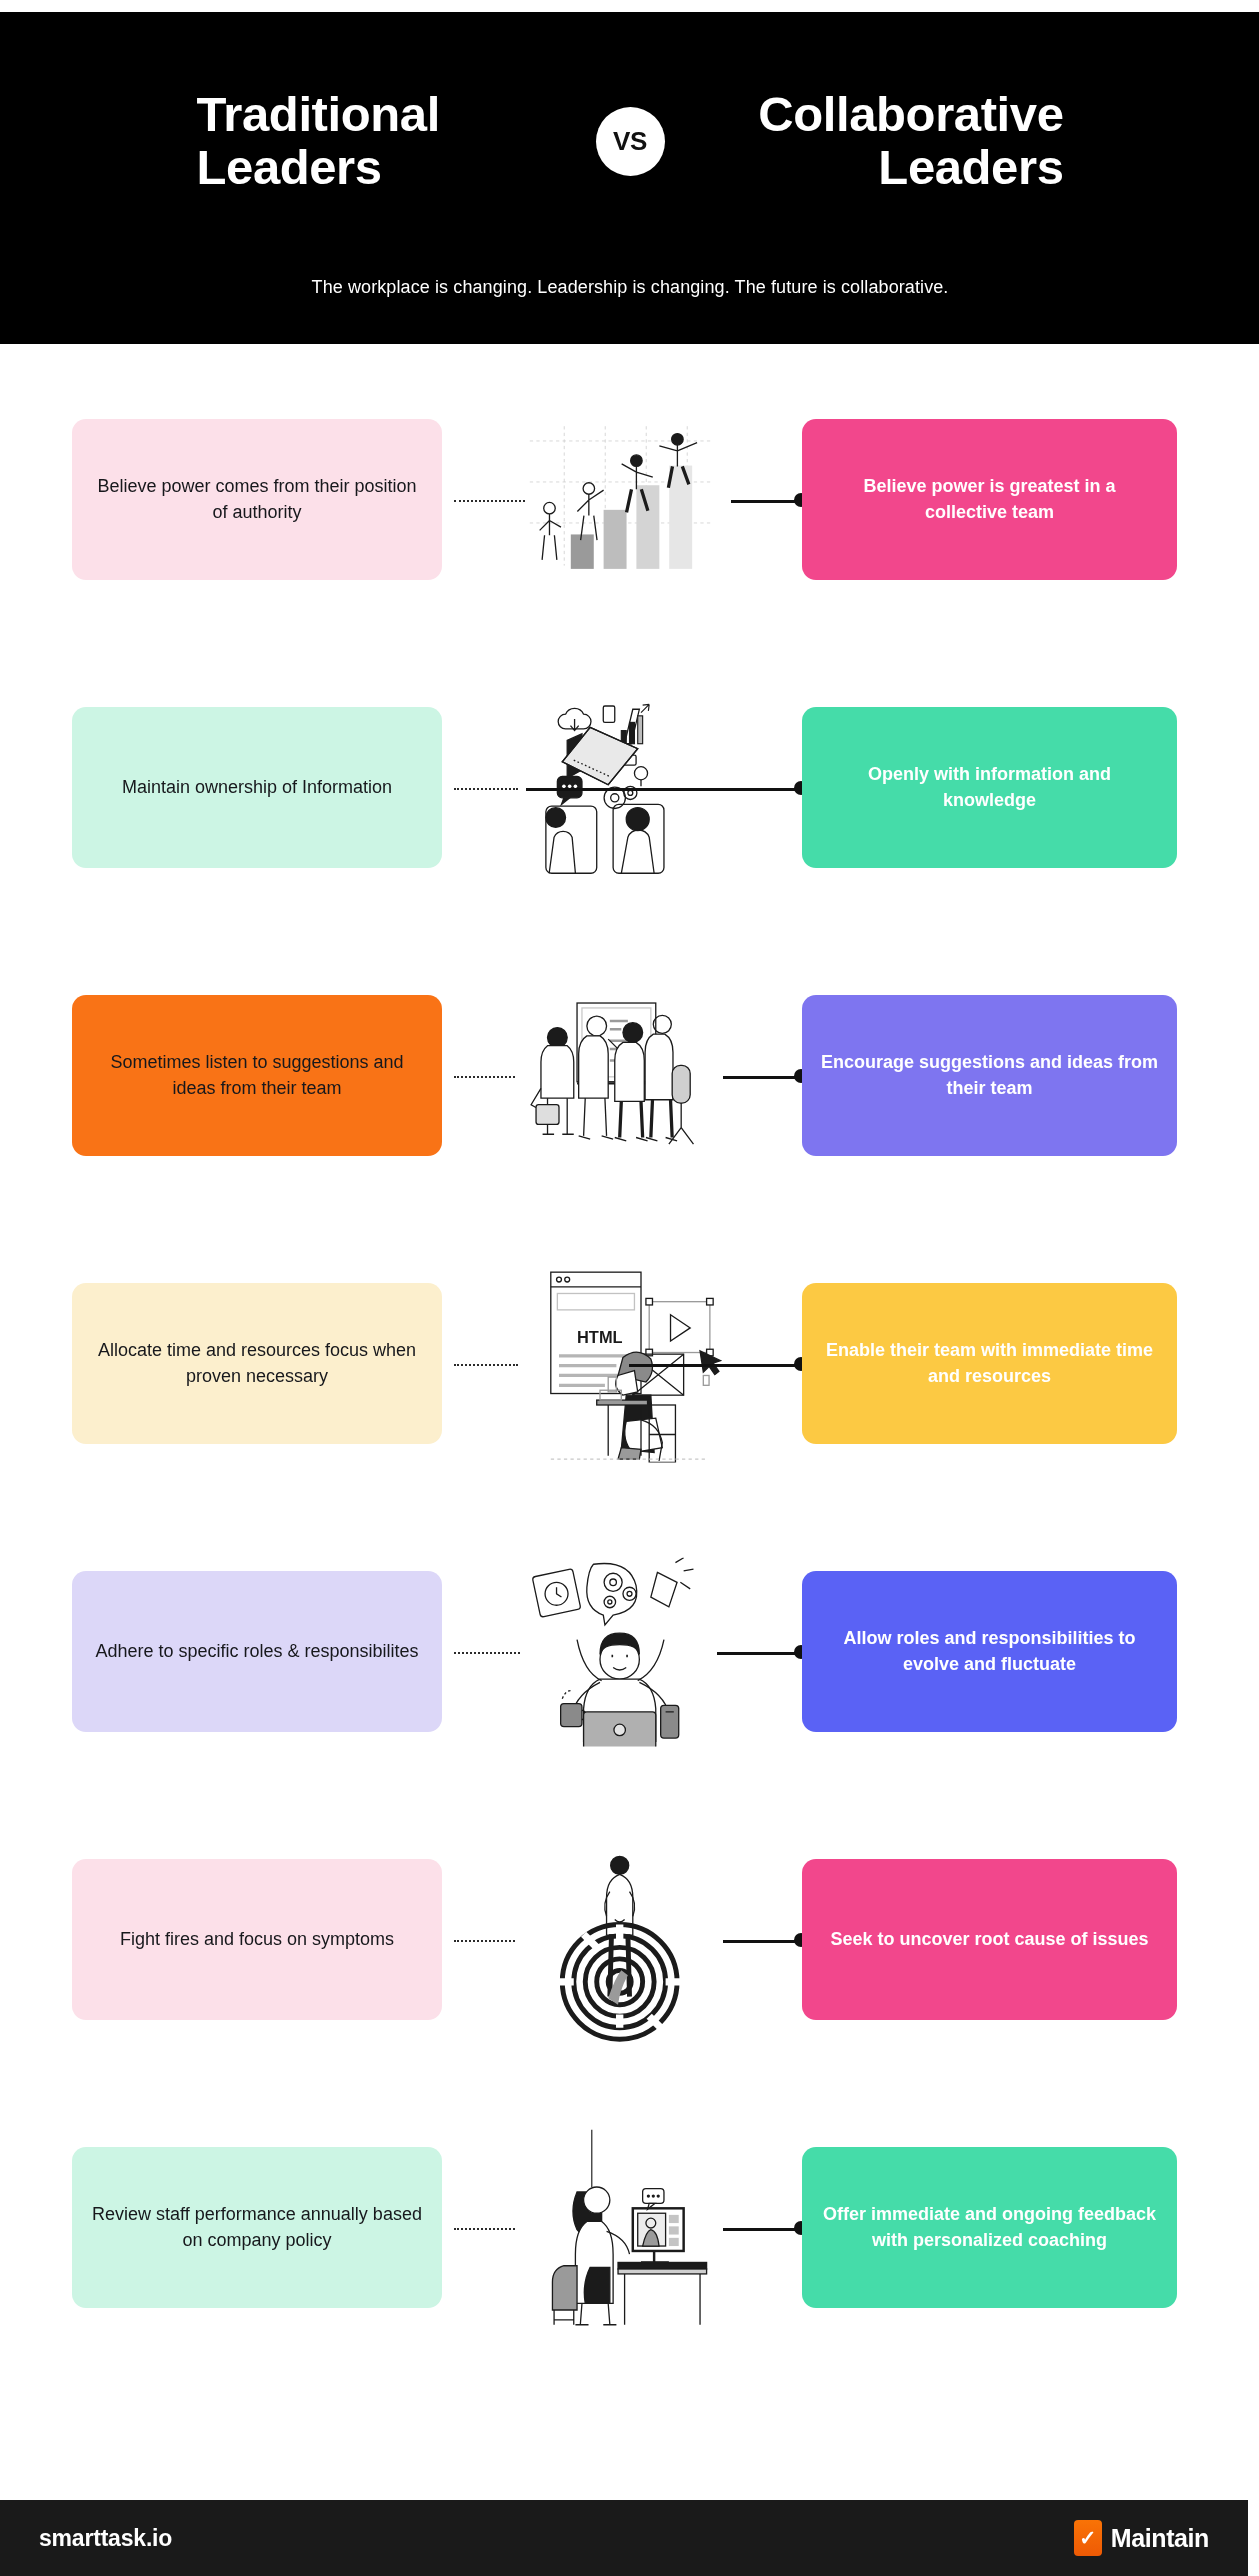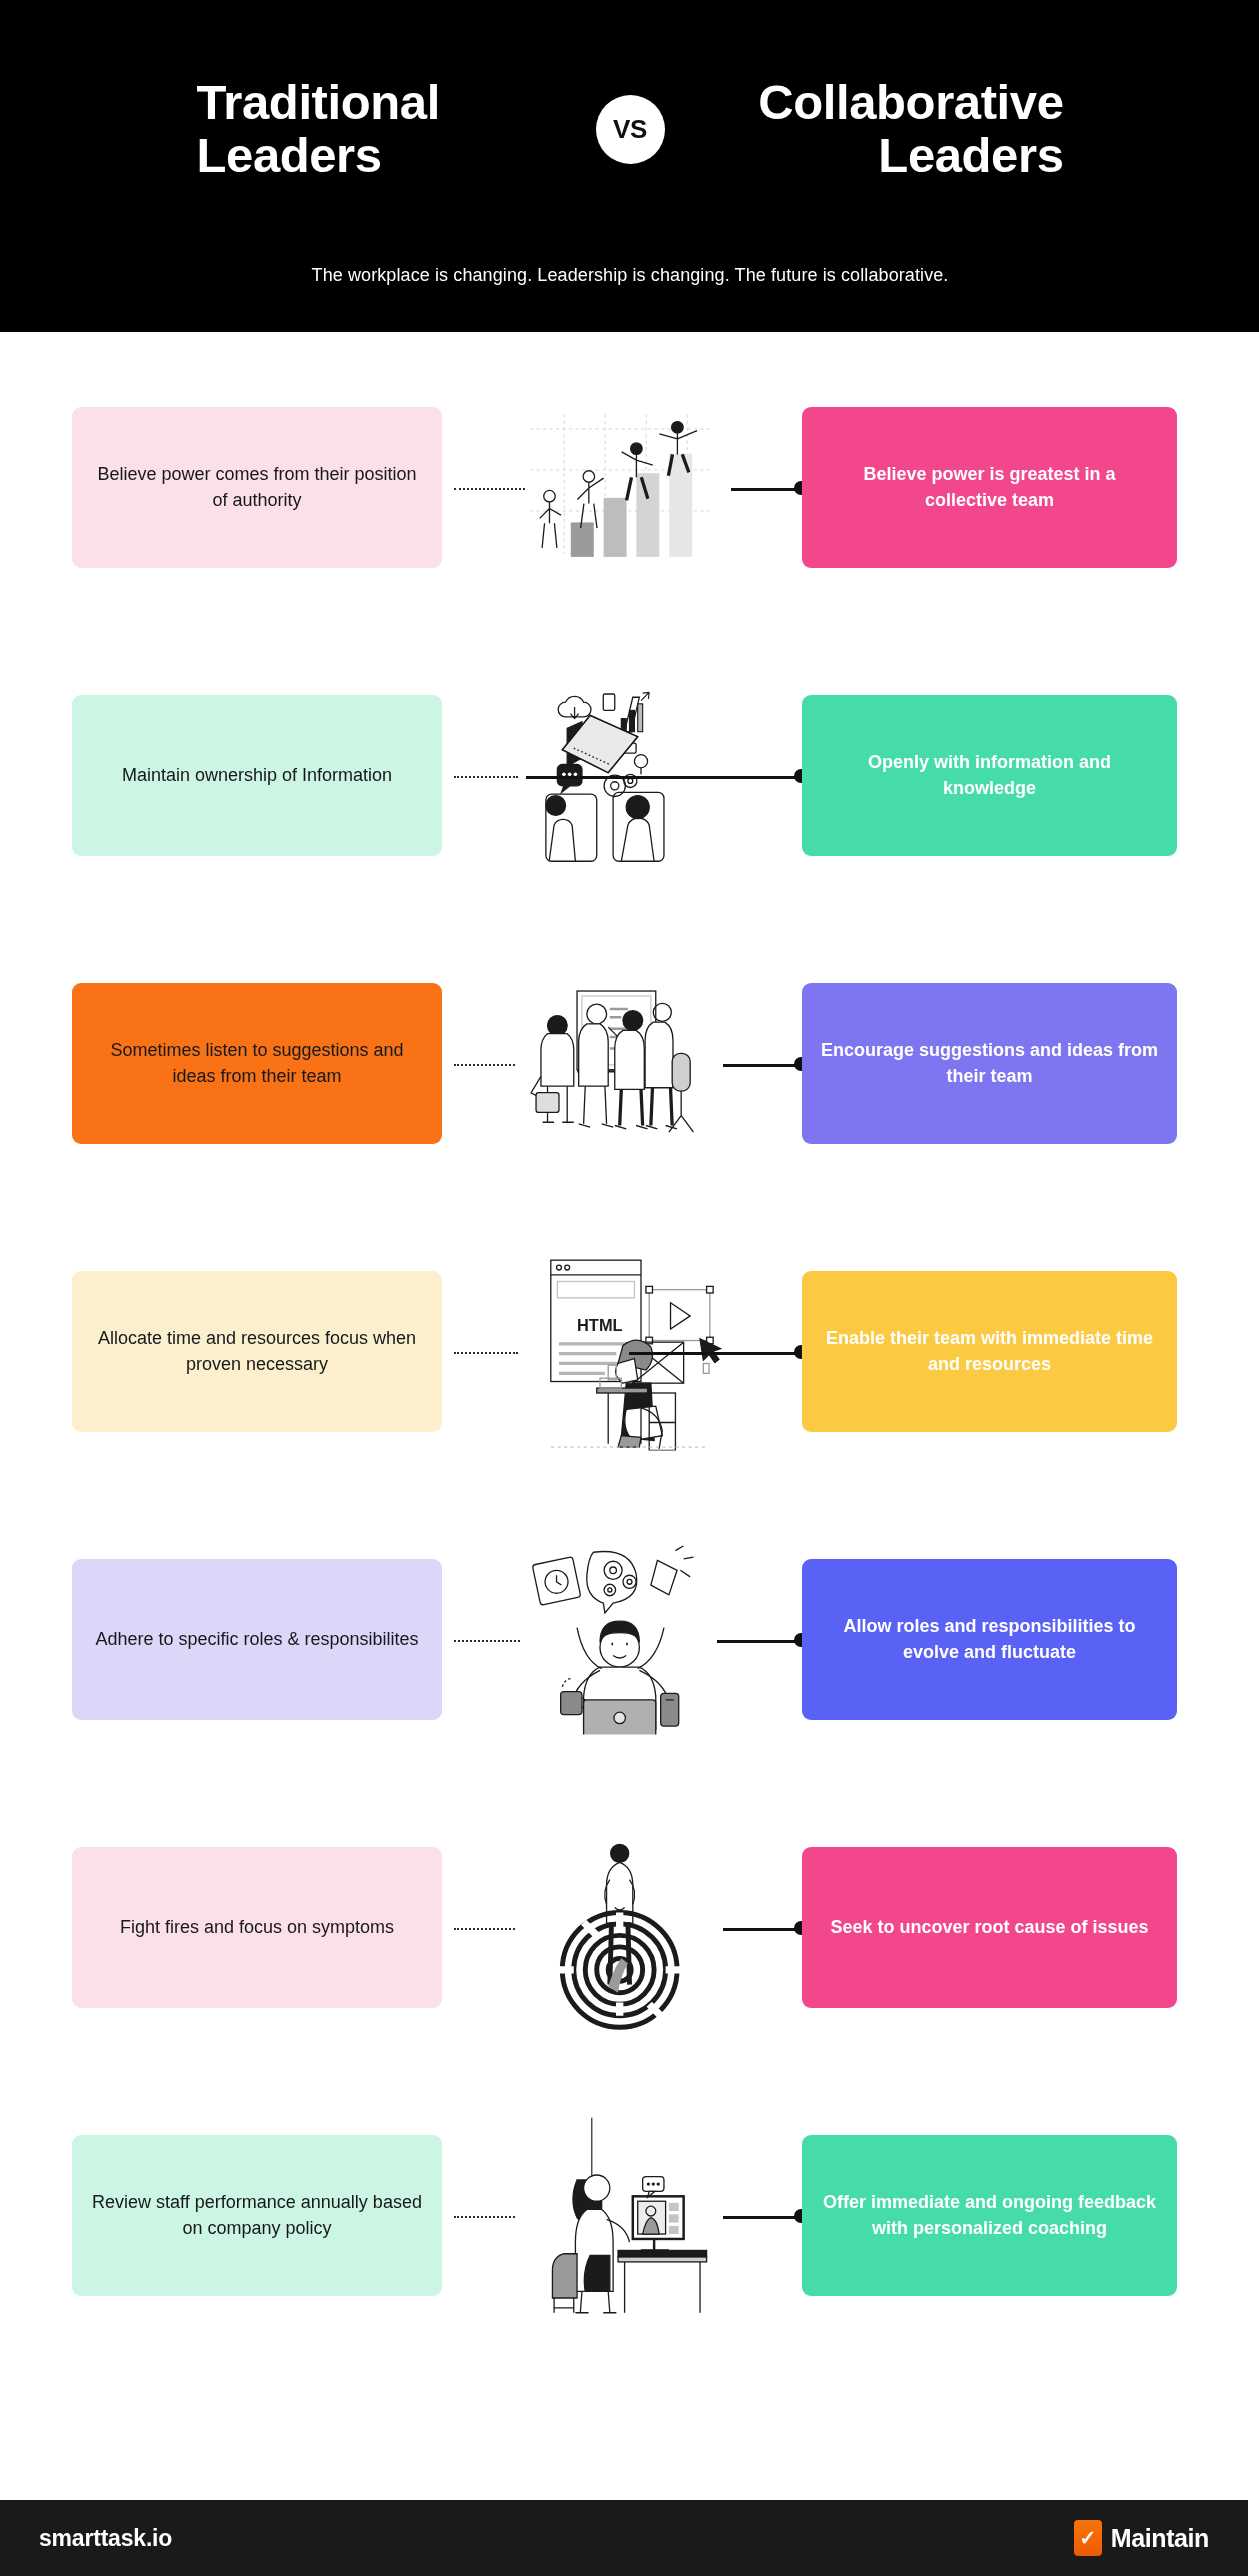--- a/index.html
+++ b/index.html
@@ -12,20 +12,21 @@
     overflow: hidden;
   }
 
   
   .header {
     position: relative;
     width: 1260px;
     height: 332px;
     background: #000000;
     overflow: hidden;
+    margin-top: 12px;
   }
   .header-titles {
     position: relative;
     display: flex;
     align-items: center;
     justify-content: center;
     height: 247px;
     padding-top: 11.5px;
   }
   .title-block {
@@ -77,21 +78,21 @@
   .row {
     position: relative;
     width: 1260px;
     display: flex;
     align-items: center;
     justify-content: flex-start;
   }
   .row[data-h="1"] { height: 288px; }
 
   .card {
-    border-radius: 9px;
+    border-radius: 14px;
     display: flex;
     align-items: center;
     justify-content: center;
     text-align: center;
     padding: 15px 18px;
     font-size: 18px;
     line-height: 1.42;
   }
   .card-left {
     position: absolute;

